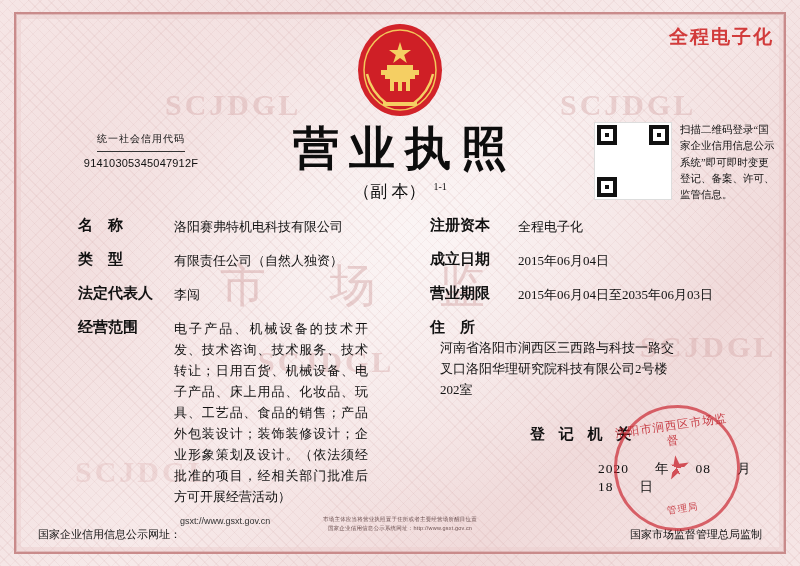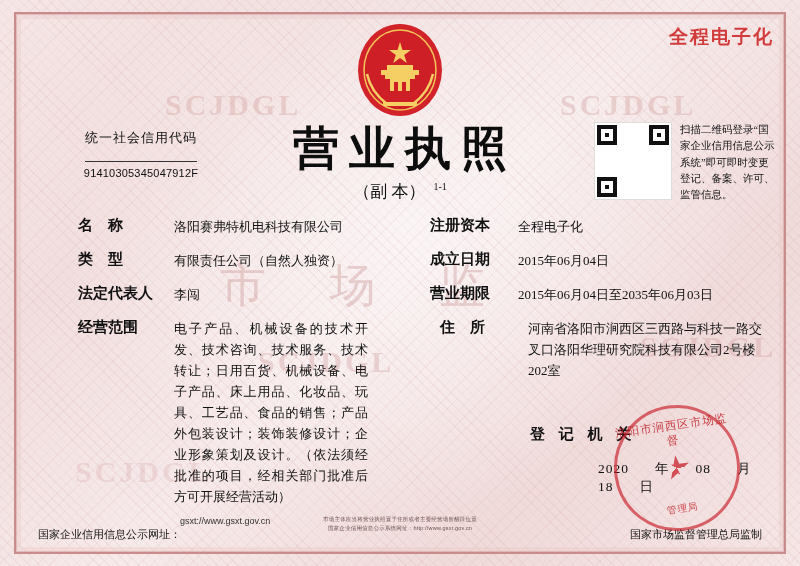--- a/index.html
+++ b/index.html
@@ -132,25 +132,25 @@
   .code-block {
     position: absolute;
     left: 66px;
     top: 128px;
     z-index: 3;
     text-align: center;
     width: 150px;
   }
   .code-label {
     font-family: "Liberation Serif", serif;
-    font-size: 13px;
+    font-size: 10px;
     color: #111;
     letter-spacing: 1px;
     border-bottom: 1px solid #333;
-    padding-bottom: 14px;
+    padding-bottom: 5px;
     display: inline-block;
   }
   .code-value {
     font-family: "Liberation Sans", sans-serif;
     font-size: 11px;
     color: #111;
     margin-top: 5px;
     letter-spacing: 0.2px;
   }
 
@@ -236,21 +236,21 @@
   #r-name   { left: 78px;  top: 6px;  }
   #r-type   { left: 78px;  top: 40px; }
   #r-rep    { left: 78px;  top: 74px; }
   #r-scope  { left: 78px;  top: 108px; width: 290px; }
   #r-scope .val { width: 210px; text-align: justify; }
 
   
   #r-cap    { left: 430px; top: 6px;  }
   #r-date   { left: 430px; top: 40px; }
   #r-term   { left: 430px; top: 74px; }
-  #r-addr   { left: 440px; top: 108px; width: 330px; }
+  #r-addr   { left: 430px; top: 108px; width: 330px; flex-direction: column; }
   #r-addr .val { width: 235px; }
 
   .lbl.rw { width: 78px; display: inline-flex; justify-content: space-between; }
 
   
   .registry {
     position: absolute;
     left: 530px;
     top: 425px;
     font-family: "Liberation Serif", serif;

